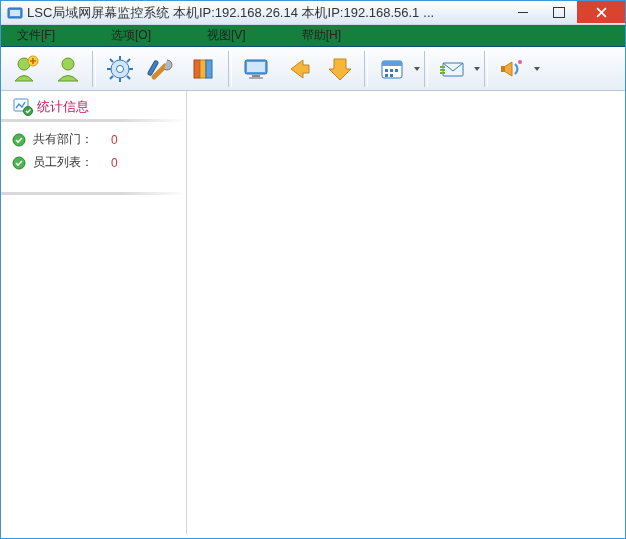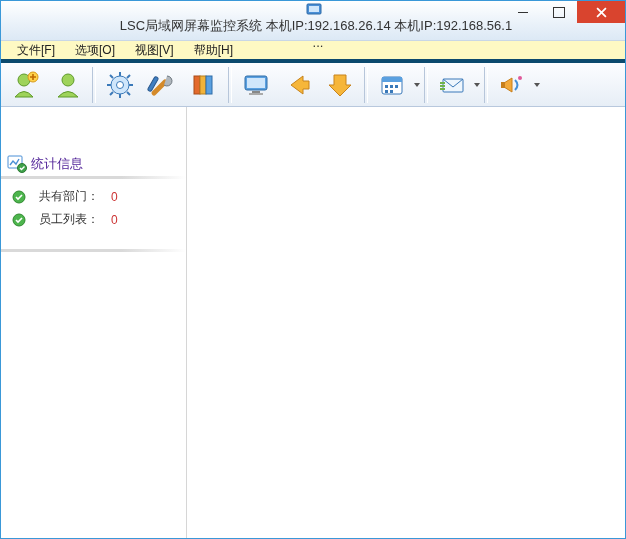--- a/index.html
+++ b/index.html
@@ -7,72 +7,72 @@
     font-family: "Microsoft YaHei", "SimSun", Arial, sans-serif;
     font-size: 12px;
     background: #fff;
     width: 626px;
     height: 539px;
     overflow: hidden;
     border: 1px solid #3a98d8;
   }
   
   .titlebar {
-    height: 40px;
+    height: 24px;
     background: linear-gradient(to bottom, #ffffff 0%, #e9f1f9 60%, #dce9f5 100%);
     display: flex;
     align-items: center;
     padding-left: 6px;
     color: #333;
     font-size: 13px;
     border-bottom: 1px solid #c9d7e6;
     position: relative;
-    flex-direction: column;
   }
   .titlebar .title-icon { width:16px; height:16px; margin-right:4px; display:flex; align-items:center; justify-content:center; }
   .titlebar .title-text { white-space: nowrap; overflow:hidden; flex: 0 0 auto; }
   .titlebar .ellipsis { margin-left:4px; color:#333;}
   .winbtns { position:absolute; right:0; top:0; display:flex; height:22px;}
   .winbtn { width:36px; display:flex; align-items:center; justify-content:center; font-size:14px; color:#333;}
   .winbtn.min::before{content:""; width:10px; border-top:1.5px solid #333; display:block;}
   .winbtn.max::before{content:""; width:10px; height:9px; border:1.5px solid #333; display:block;}
   .winbtn.close{ background:#d9442e; color:#fff; width:48px;}
   .winbtn.close svg{ width:11px; height:11px;}
   
   .menubar {
     height: 22px;
-    background: #fef9c3;
+    background: #15803d;
     display:flex; align-items:center;
     padding-left: 6px;
-    border-bottom:4px solid #0c4a6e;
+    border-bottom:1px solid #0c4a6e;
+    gap:36px;
   }
   .menuitem { padding: 2px 10px; color:#222;}
   
   .toolbar {
     height: 44px;
     background: linear-gradient(to bottom,#fcfdff,#e7eef6);
     border-bottom: 1px solid #b8c8dd;
     display:flex; align-items:center; padding:2px 4px;
   }
   .tbbtn {
     width:40px; height:38px; border:1px solid transparent; border-radius:3px;
     display:flex; align-items:center; justify-content:center; margin:0 1px;
   }
   .tsep { width:4px; height:36px; margin:0 3px; border-left:1px solid #b7c6da; border-right:1px solid #fff;}
   .dropcaret{ width:8px; height:38px; display:flex; align-items:center; justify-content:center;}
   .dropcaret::before{content:"";border-left:3px solid transparent;border-right:3px solid transparent;border-top:4px solid #555;}
   
   .bodyarea { display:flex; height: calc(539px - 28px - 22px - 44px - 2px); }
   .sidebar { width:186px; background:#fff; border-right:1px solid #d6d6d6; padding-top:4px;}
   .section-head {
-    display:flex; align-items:center; padding:3px 4px 3px 6px; font-size:13px; color:#4c1d95;margin-top:41px;
+    display:flex; align-items:center; padding:3px 4px 3px 12px; font-size:13px; color:#be185d;
   }
   .section-head .shicon{ width:20px; height:18px; margin-right:4px; display:flex; align-items:center; justify-content:center;}
   .section-underline { height:3px; background:linear-gradient(to right,#d9d9d9 0%, #d9d9d9 65%, rgba(217,217,217,0) 100%); margin:0 0 6px 0;}
-  .statrow { display:flex; align-items:center; padding:3px 6px 3px 10px; font-size:12px; color:#333;text-align:center;}
+  .statrow { display:flex; align-items:center; padding:3px 6px 3px 10px; font-size:12px; color:#333;}
   .statrow .tick{ width:16px; height:16px; margin-right:6px; display:flex; align-items:center; justify-content:center;}
   .statrow .label{ width:72px;}
   .statrow .val{ color:#c33; margin-left:6px;}
   .content { flex:1; background:#fff;}
   svg { display:block; }
 </style>
 </head>
 <body>
 
 <div class="titlebar">

